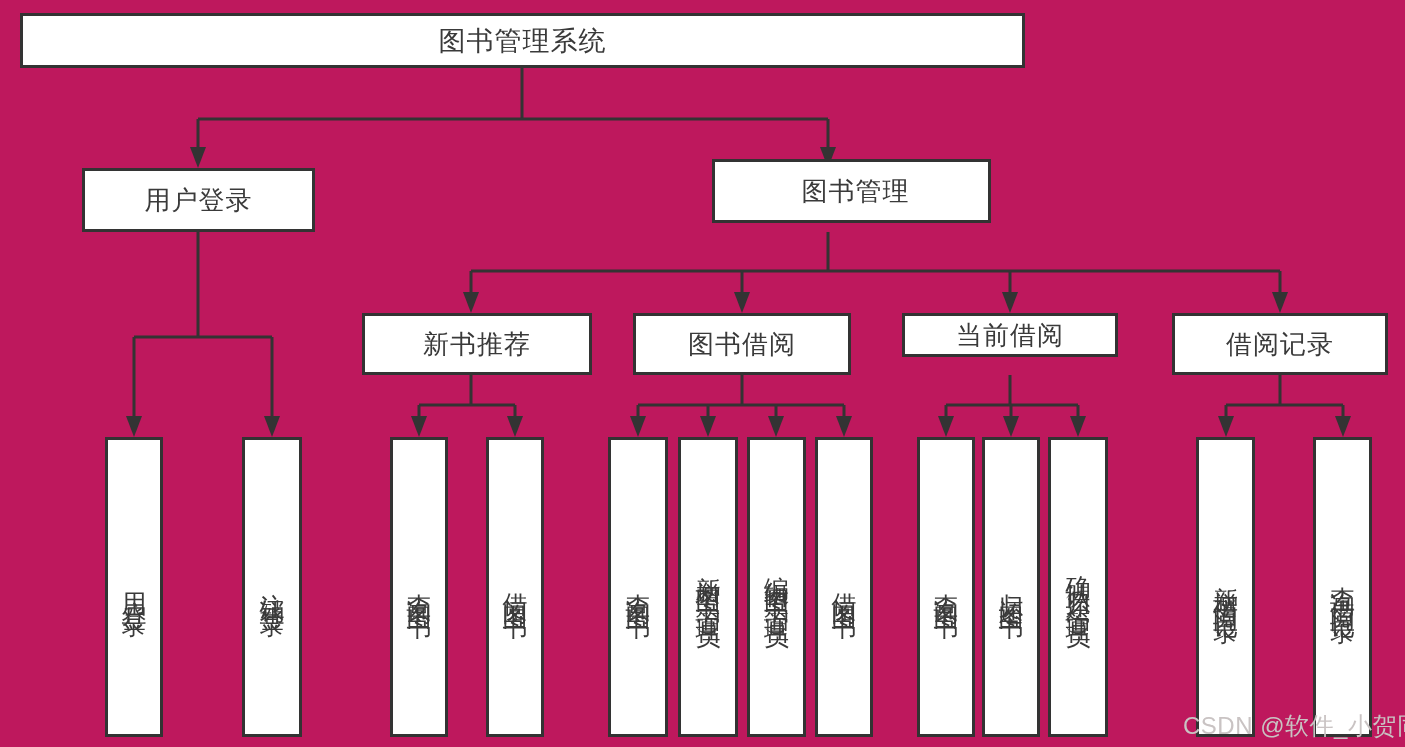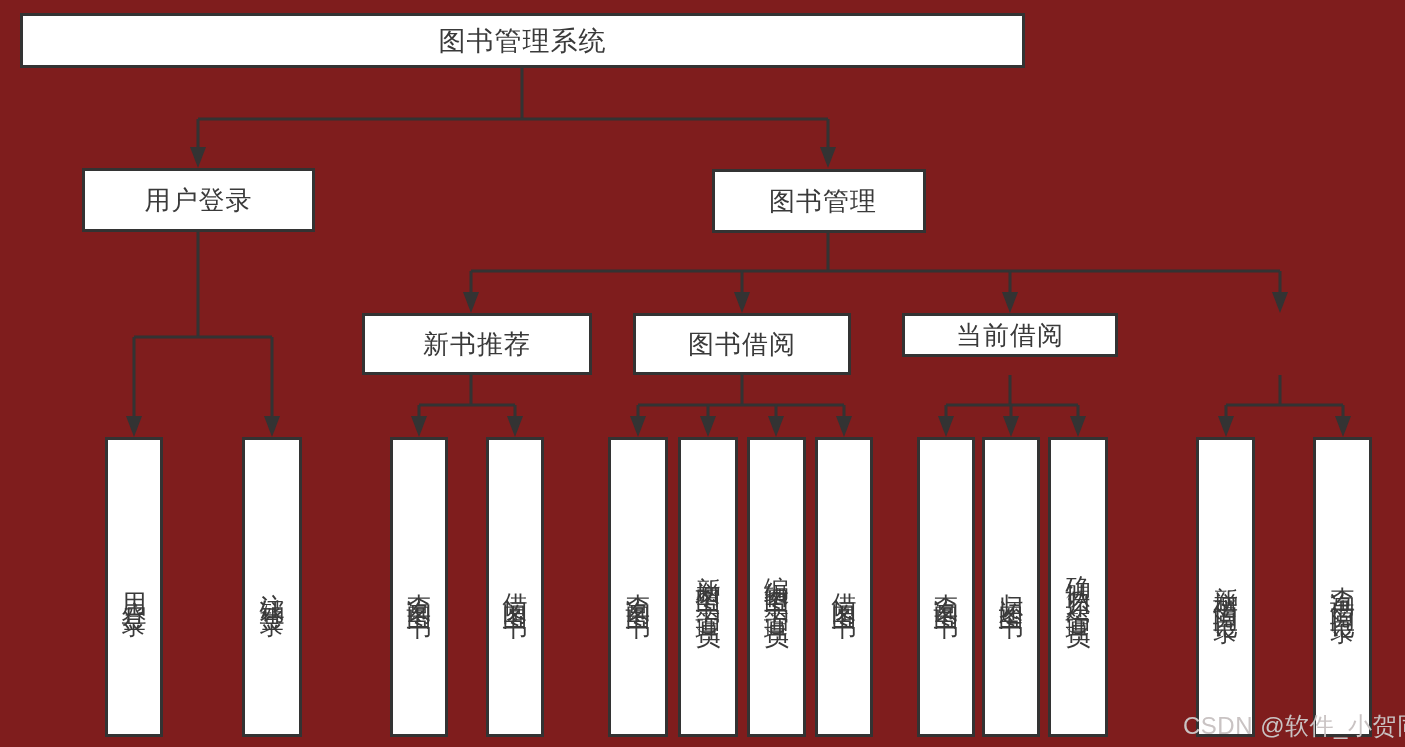--- a/index.html
+++ b/index.html
@@ -68,21 +68,21 @@
     z-index: 5;
     font-size: 24px;
     color: var(--wm);
     white-space: nowrap;
     letter-spacing: 0.5px;
   }
 </style>
 </head>
 <body>
 
-<div class="scene" style="--line: #333333; --text: #3a3a3a; --wm: #c9c3c3; background: #7f1d1d;">
+<div class="scene" style="--line: #333333; --text: #3a3a3a; --wm: #c9c3c3; background: #be185d;">
 
   <svg class="connectors" viewBox="0 0 1405 747" aria-hidden="true">
 
     <path d="M522 68 V119"></path>
     <path d="M198 119 H828"></path>
     <path d="M198 119 V149"></path>
     <path d="M828 119 V149"></path>
     <polygon points="190,147 206,147 198,168"></polygon>
     <polygon points="820,147 836,147 828,168"></polygon>
 
@@ -139,33 +139,36 @@
     <polygon points="1335,416 1351,416 1343,437"></polygon>
   </svg>
 
   <div class="node h root" style="left:20px; top:13px; width:1005px; height:55px;">
     <span>图书管理系统</span>
   </div>
 
   <div class="node h" style="left:82px; top:168px; width:233px; height:64px;">
     <span>用户登录</span>
   </div>
-  <div class="node h" style="left:712px; top:169px; width:214px; height:64px;padding-left:8px;">
+  <div class="node h" style="left:712px; top:159px; width:279px; height:64px;padding-left:8px;">
     <span>图书管理</span>
   </div>
 
   <div class="node h" style="left:362px; top:313px; width:230px; height:62px;">
     <span>新书推荐</span>
   </div>
   <div class="node h" style="left:633px; top:313px; width:218px; height:62px;">
     <span>图书借阅</span>
   </div>
   <div class="node h" style="left:902px; top:313px; width:216px; height:44px;">
     <span>当前借阅</span>
   </div>
+  <div class="node h" style="left:1172px; top:313px; width:216px; height:62px;">
+    <span>借阅记录</span>
+  </div>
 
   <div class="node v" style="left:105px; top:437px; width:58px; height:300px;">
     <span>用户登录</span>
   </div>
   <div class="node v" style="left:242px; top:437px; width:60px; height:300px;">
     <span>注销登录</span>
   </div>
 
   <div class="node v" style="left:390px; top:437px; width:58px; height:300px;">
     <span>查询图书</span>

